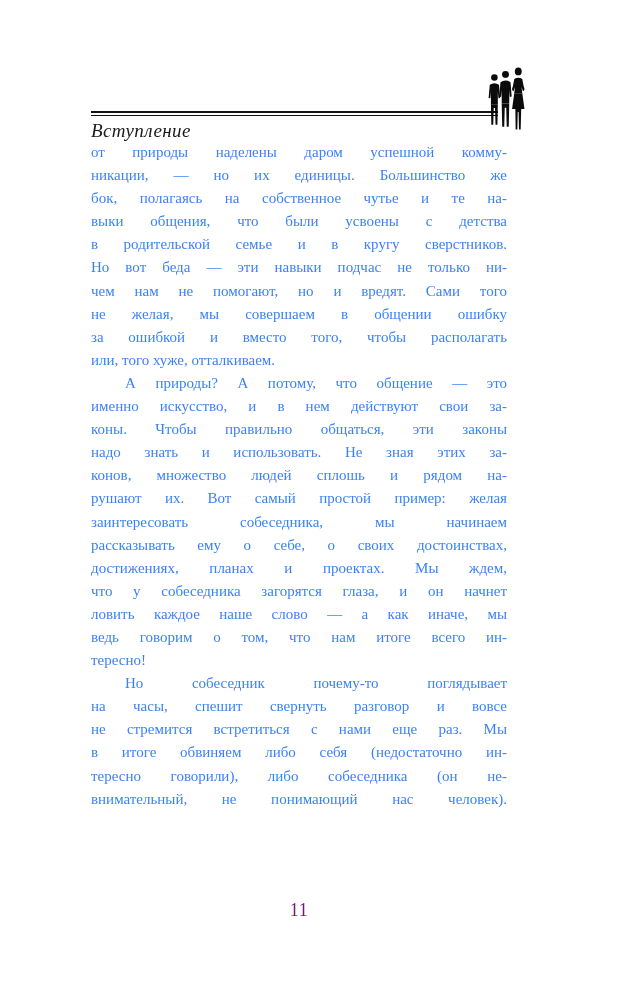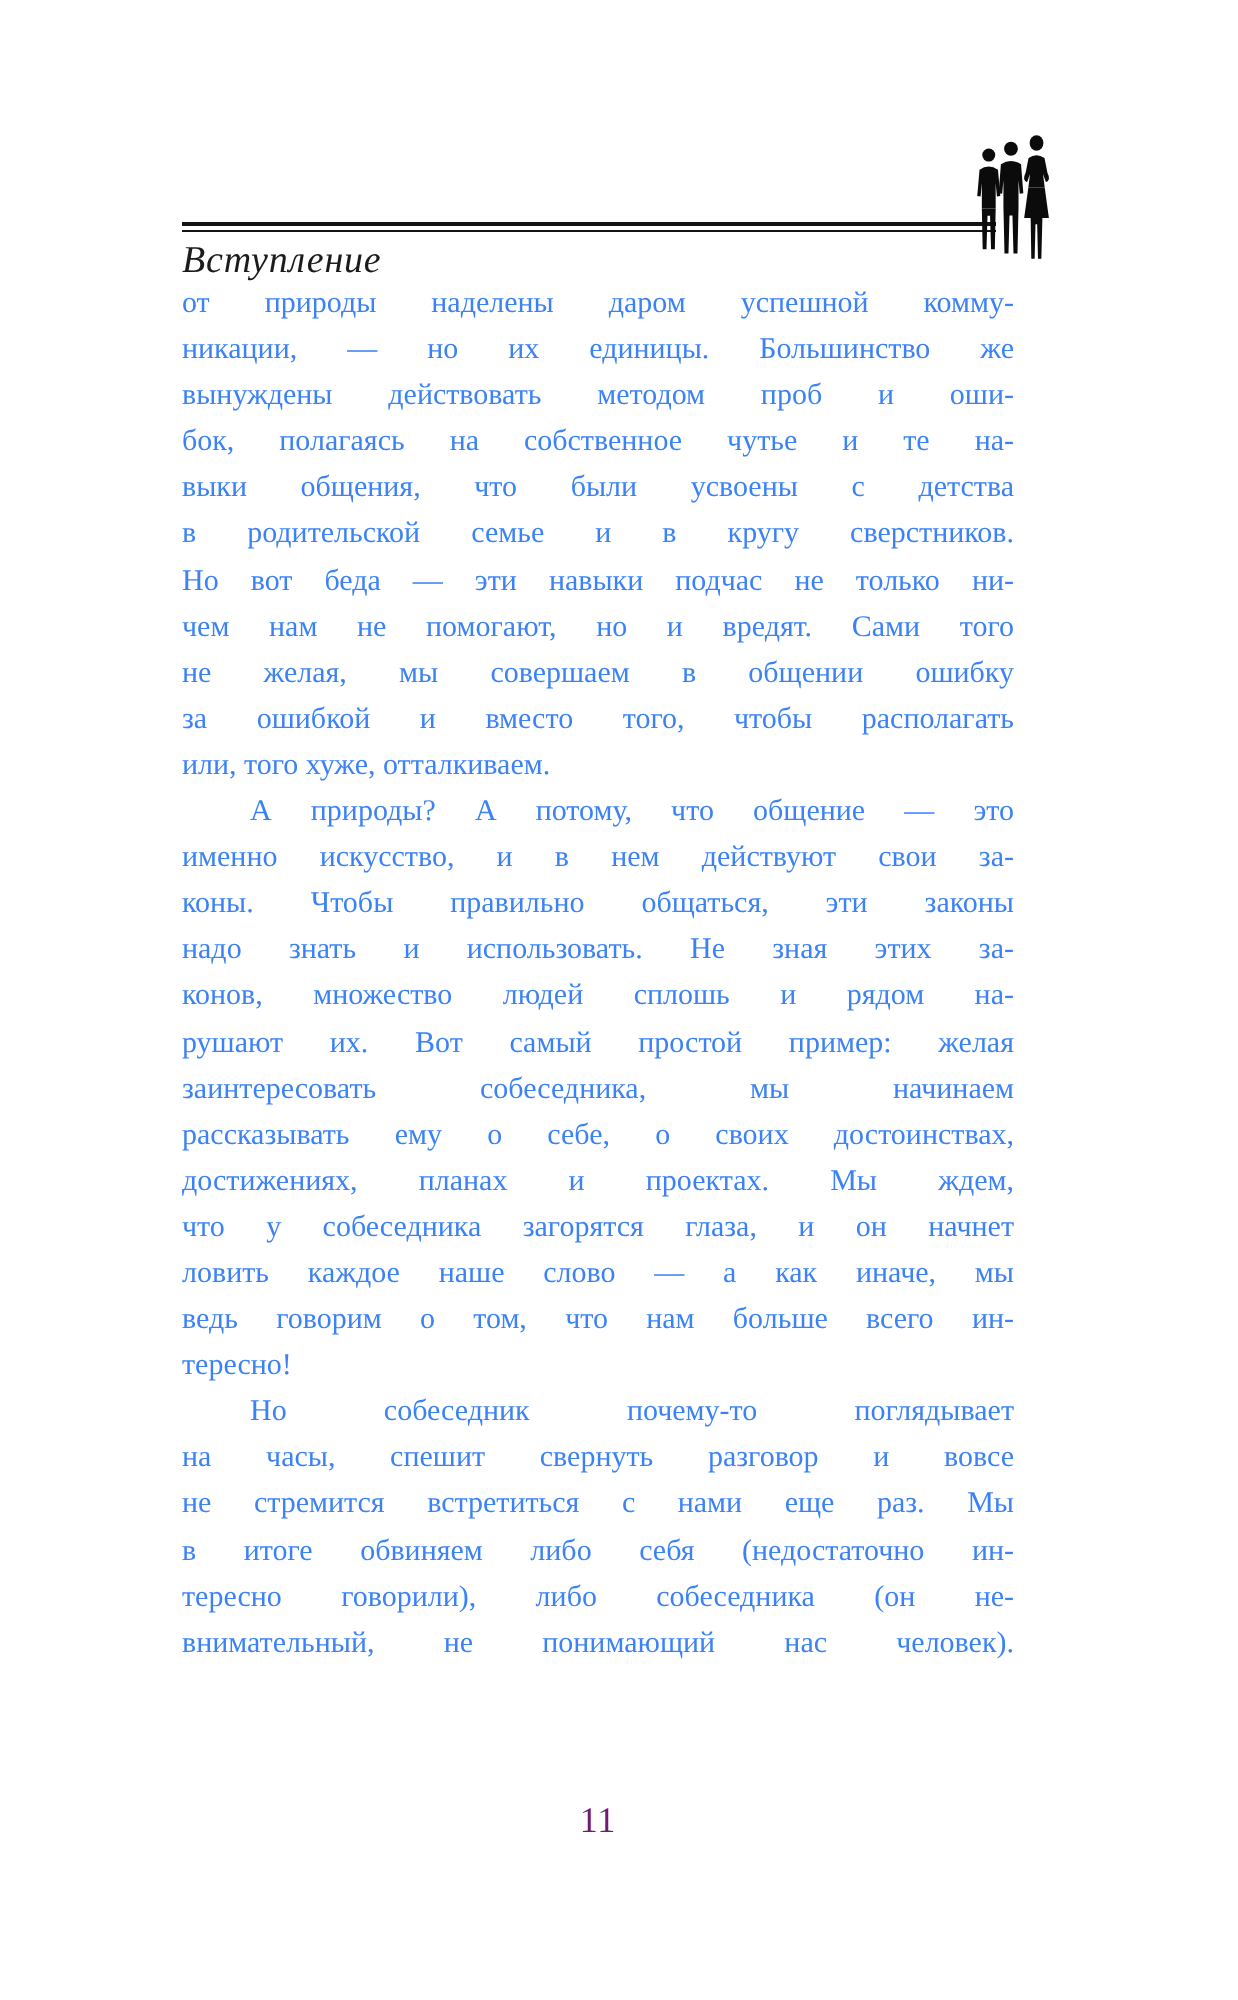--- a/index.html
+++ b/index.html
@@ -104,21 +104,20 @@
     <path d="M26,12.4 Q29.8,9.8 33.6,12.4 L35,19.5 Q36.8,23 34.3,24 L32.9,20 L33.7,26.5 L25.9,26.5 L26.7,20 L25.3,24 Q22.8,23 24.6,19.5 Z"></path>
     <path d="M25.9,26.5 L33.7,26.5 L35.7,41 L23.9,41 Z"></path>
     <path d="M27,41 L32.6,41 L32.1,60.5 L30.5,60.5 L30.1,44 L29.3,44 L28.9,60.5 L27.3,60.5 Z"></path>
   </svg>
 </div>
 
 <div class="text-block">
     <div class="paragraph">
       <div class="line">от природы наделены даром успешной комму-</div>
       <div class="line">никации, — но их единицы. Большинство же</div>
-      <div class="line">вынуждены действовать методом проб и оши-</div>
       <div class="line">бок, полагаясь на собственное чутье и те на-</div>
       <div class="line">выки общения, что были усвоены с детства</div>
       <div class="line">в родительской семье и в кругу сверстников.</div>
       <div class="line">Но вот беда — эти навыки подчас не только ни-</div>
       <div class="line">чем нам не помогают, но и вредят. Сами того</div>
       <div class="line">не желая, мы совершаем в общении ошибку</div>
       <div class="line">за ошибкой и вместо того, чтобы располагать</div>
       <div class="line endline">или, того хуже, отталкиваем.</div>
     </div>
     <div class="paragraph indent">
@@ -126,21 +125,21 @@
       <div class="line">именно искусство, и в нем действуют свои за-</div>
       <div class="line">коны. Чтобы правильно общаться, эти законы</div>
       <div class="line">надо знать и использовать. Не зная этих за-</div>
       <div class="line">конов, множество людей сплошь и рядом на-</div>
       <div class="line">рушают их. Вот самый простой пример: желая</div>
       <div class="line">заинтересовать собеседника, мы начинаем</div>
       <div class="line">рассказывать ему о себе, о своих достоинствах,</div>
       <div class="line">достижениях, планах и проектах. Мы ждем,</div>
       <div class="line">что у собеседника загорятся глаза, и он начнет</div>
       <div class="line">ловить каждое наше слово — а как иначе, мы</div>
-      <div class="line">ведь говорим о том, что нам больше всего ин-</div>
+      <div class="line">ведь говорим о том, что нам итоге всего ин-</div>
       <div class="line endline">тересно!</div>
     </div>
     <div class="paragraph indent">
       <div class="line">Но собеседник почему-то поглядывает</div>
       <div class="line">на часы, спешит свернуть разговор и вовсе</div>
       <div class="line">не стремится встретиться с нами еще раз. Мы</div>
       <div class="line">в итоге обвиняем либо себя (недостаточно ин-</div>
       <div class="line">тересно говорили), либо собеседника (он не-</div>
       <div class="line">внимательный, не понимающий нас человек).</div>
     </div>

